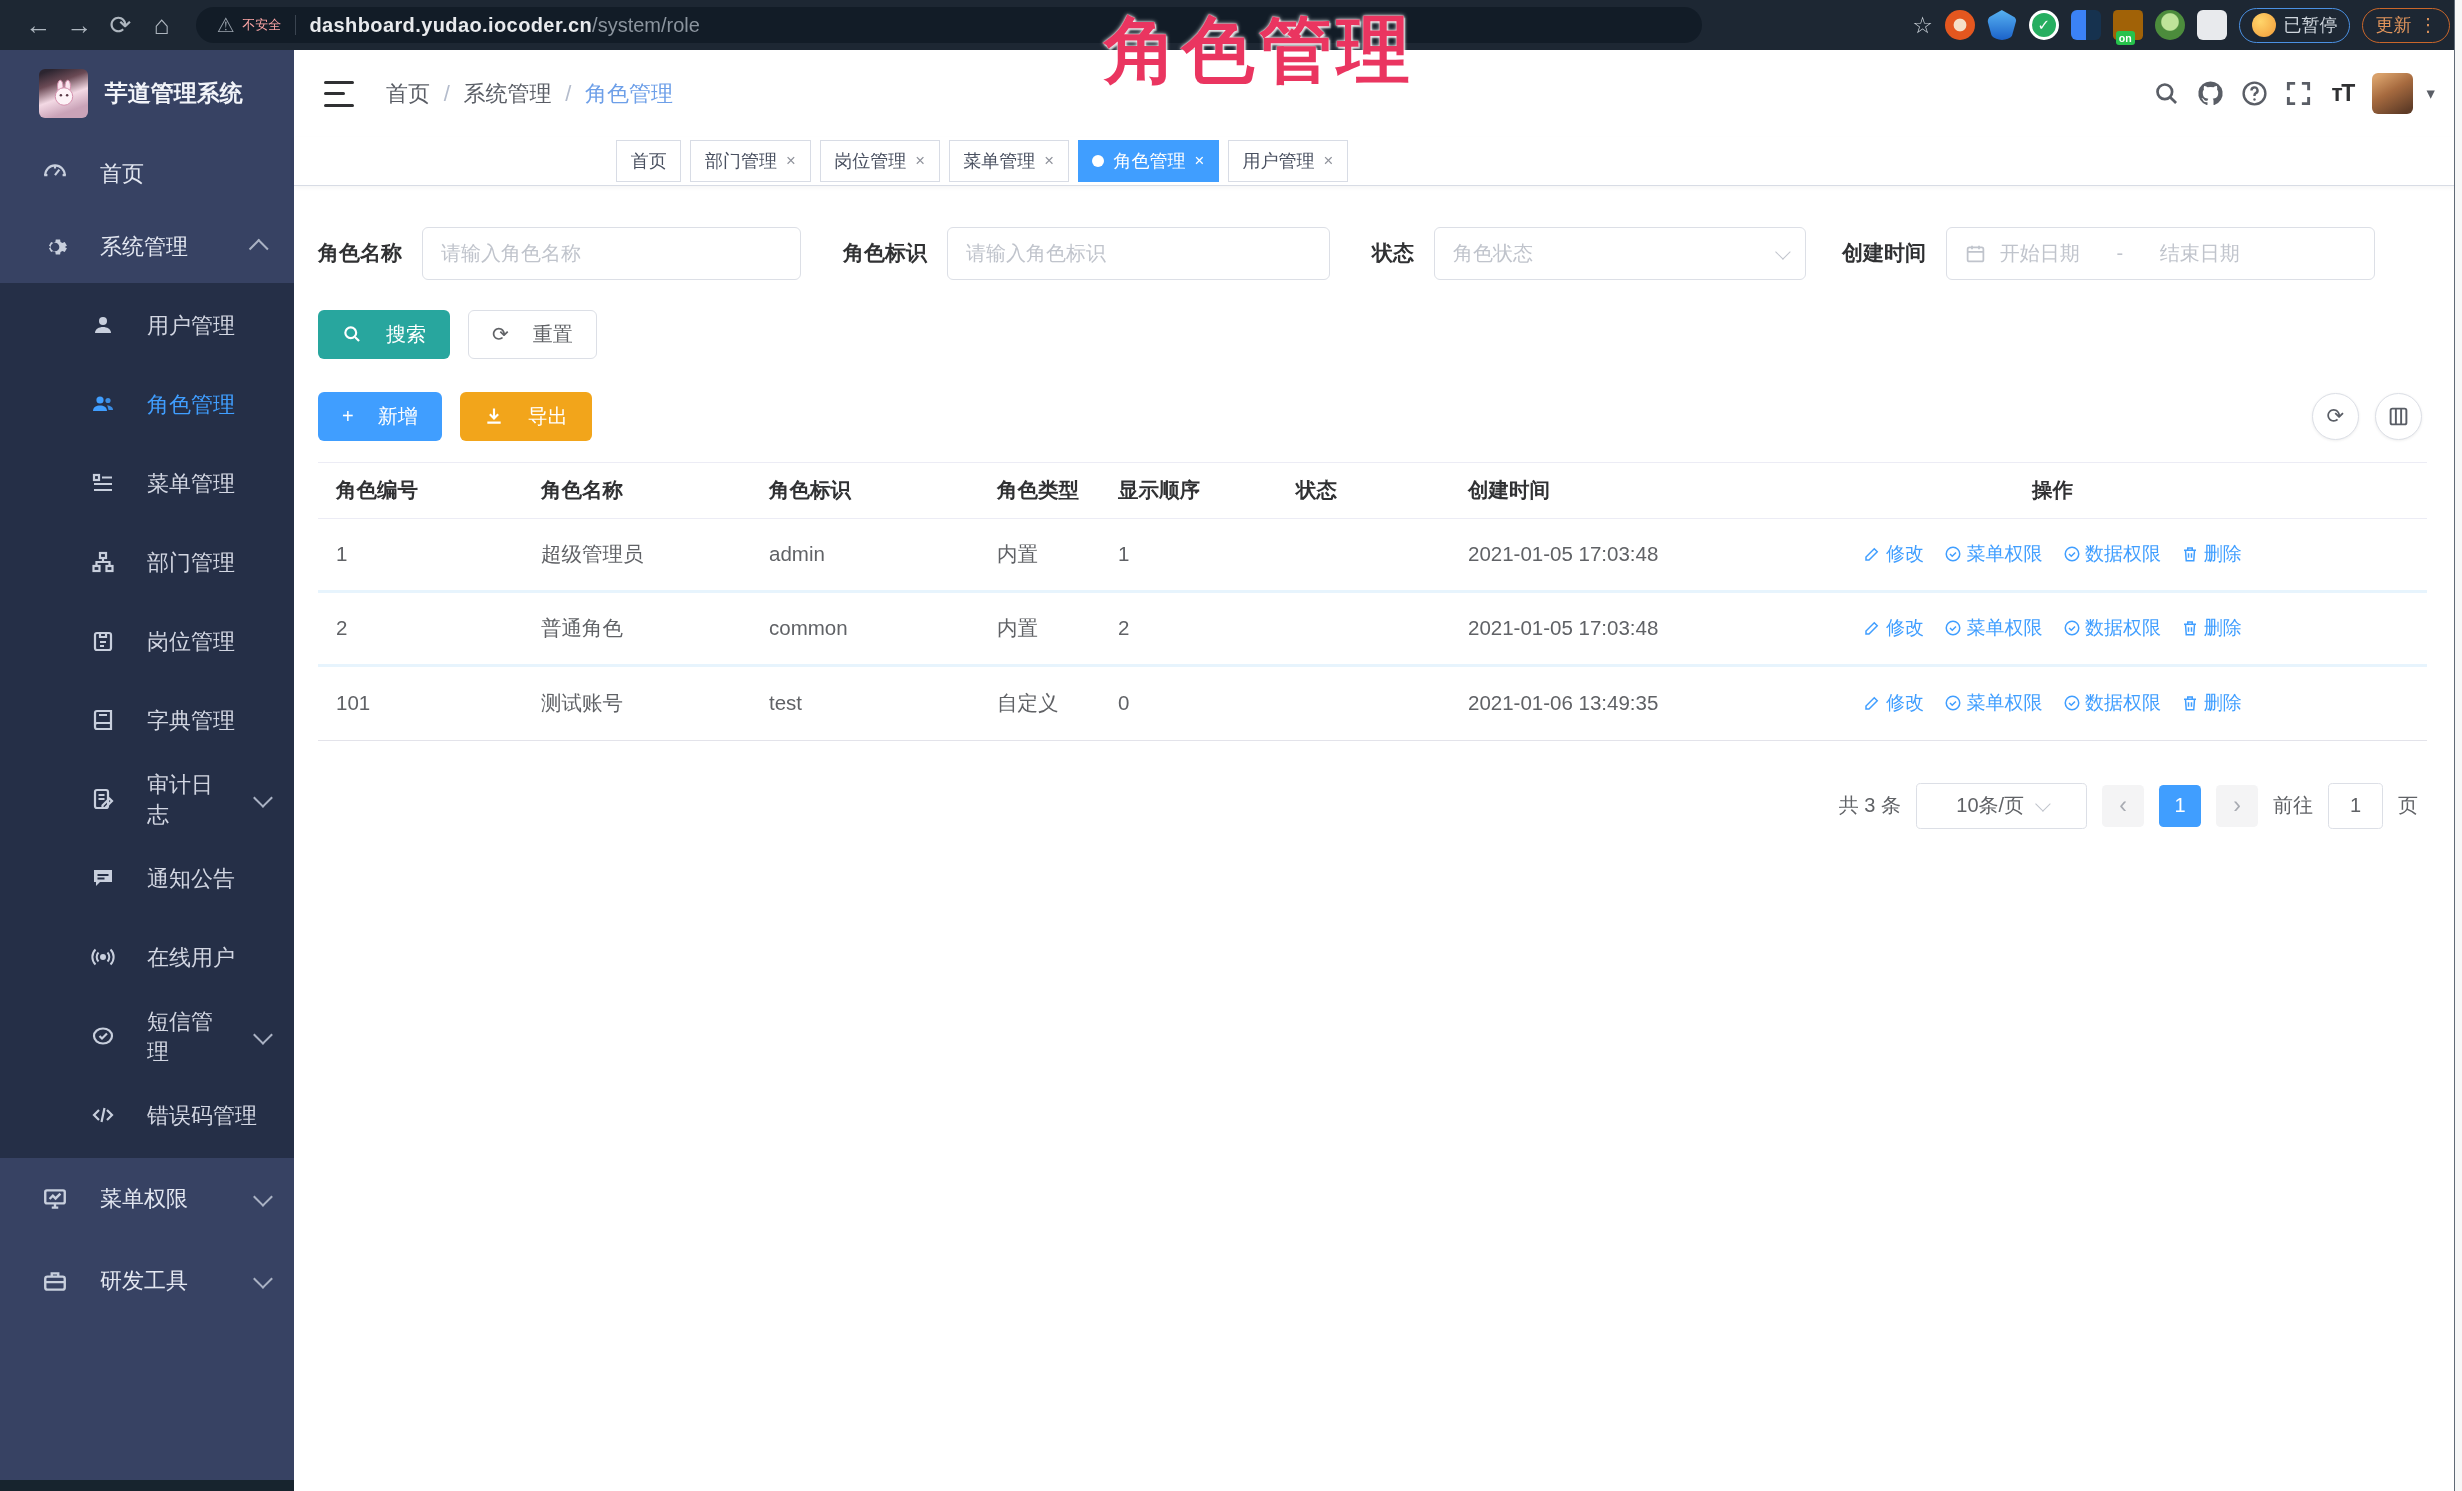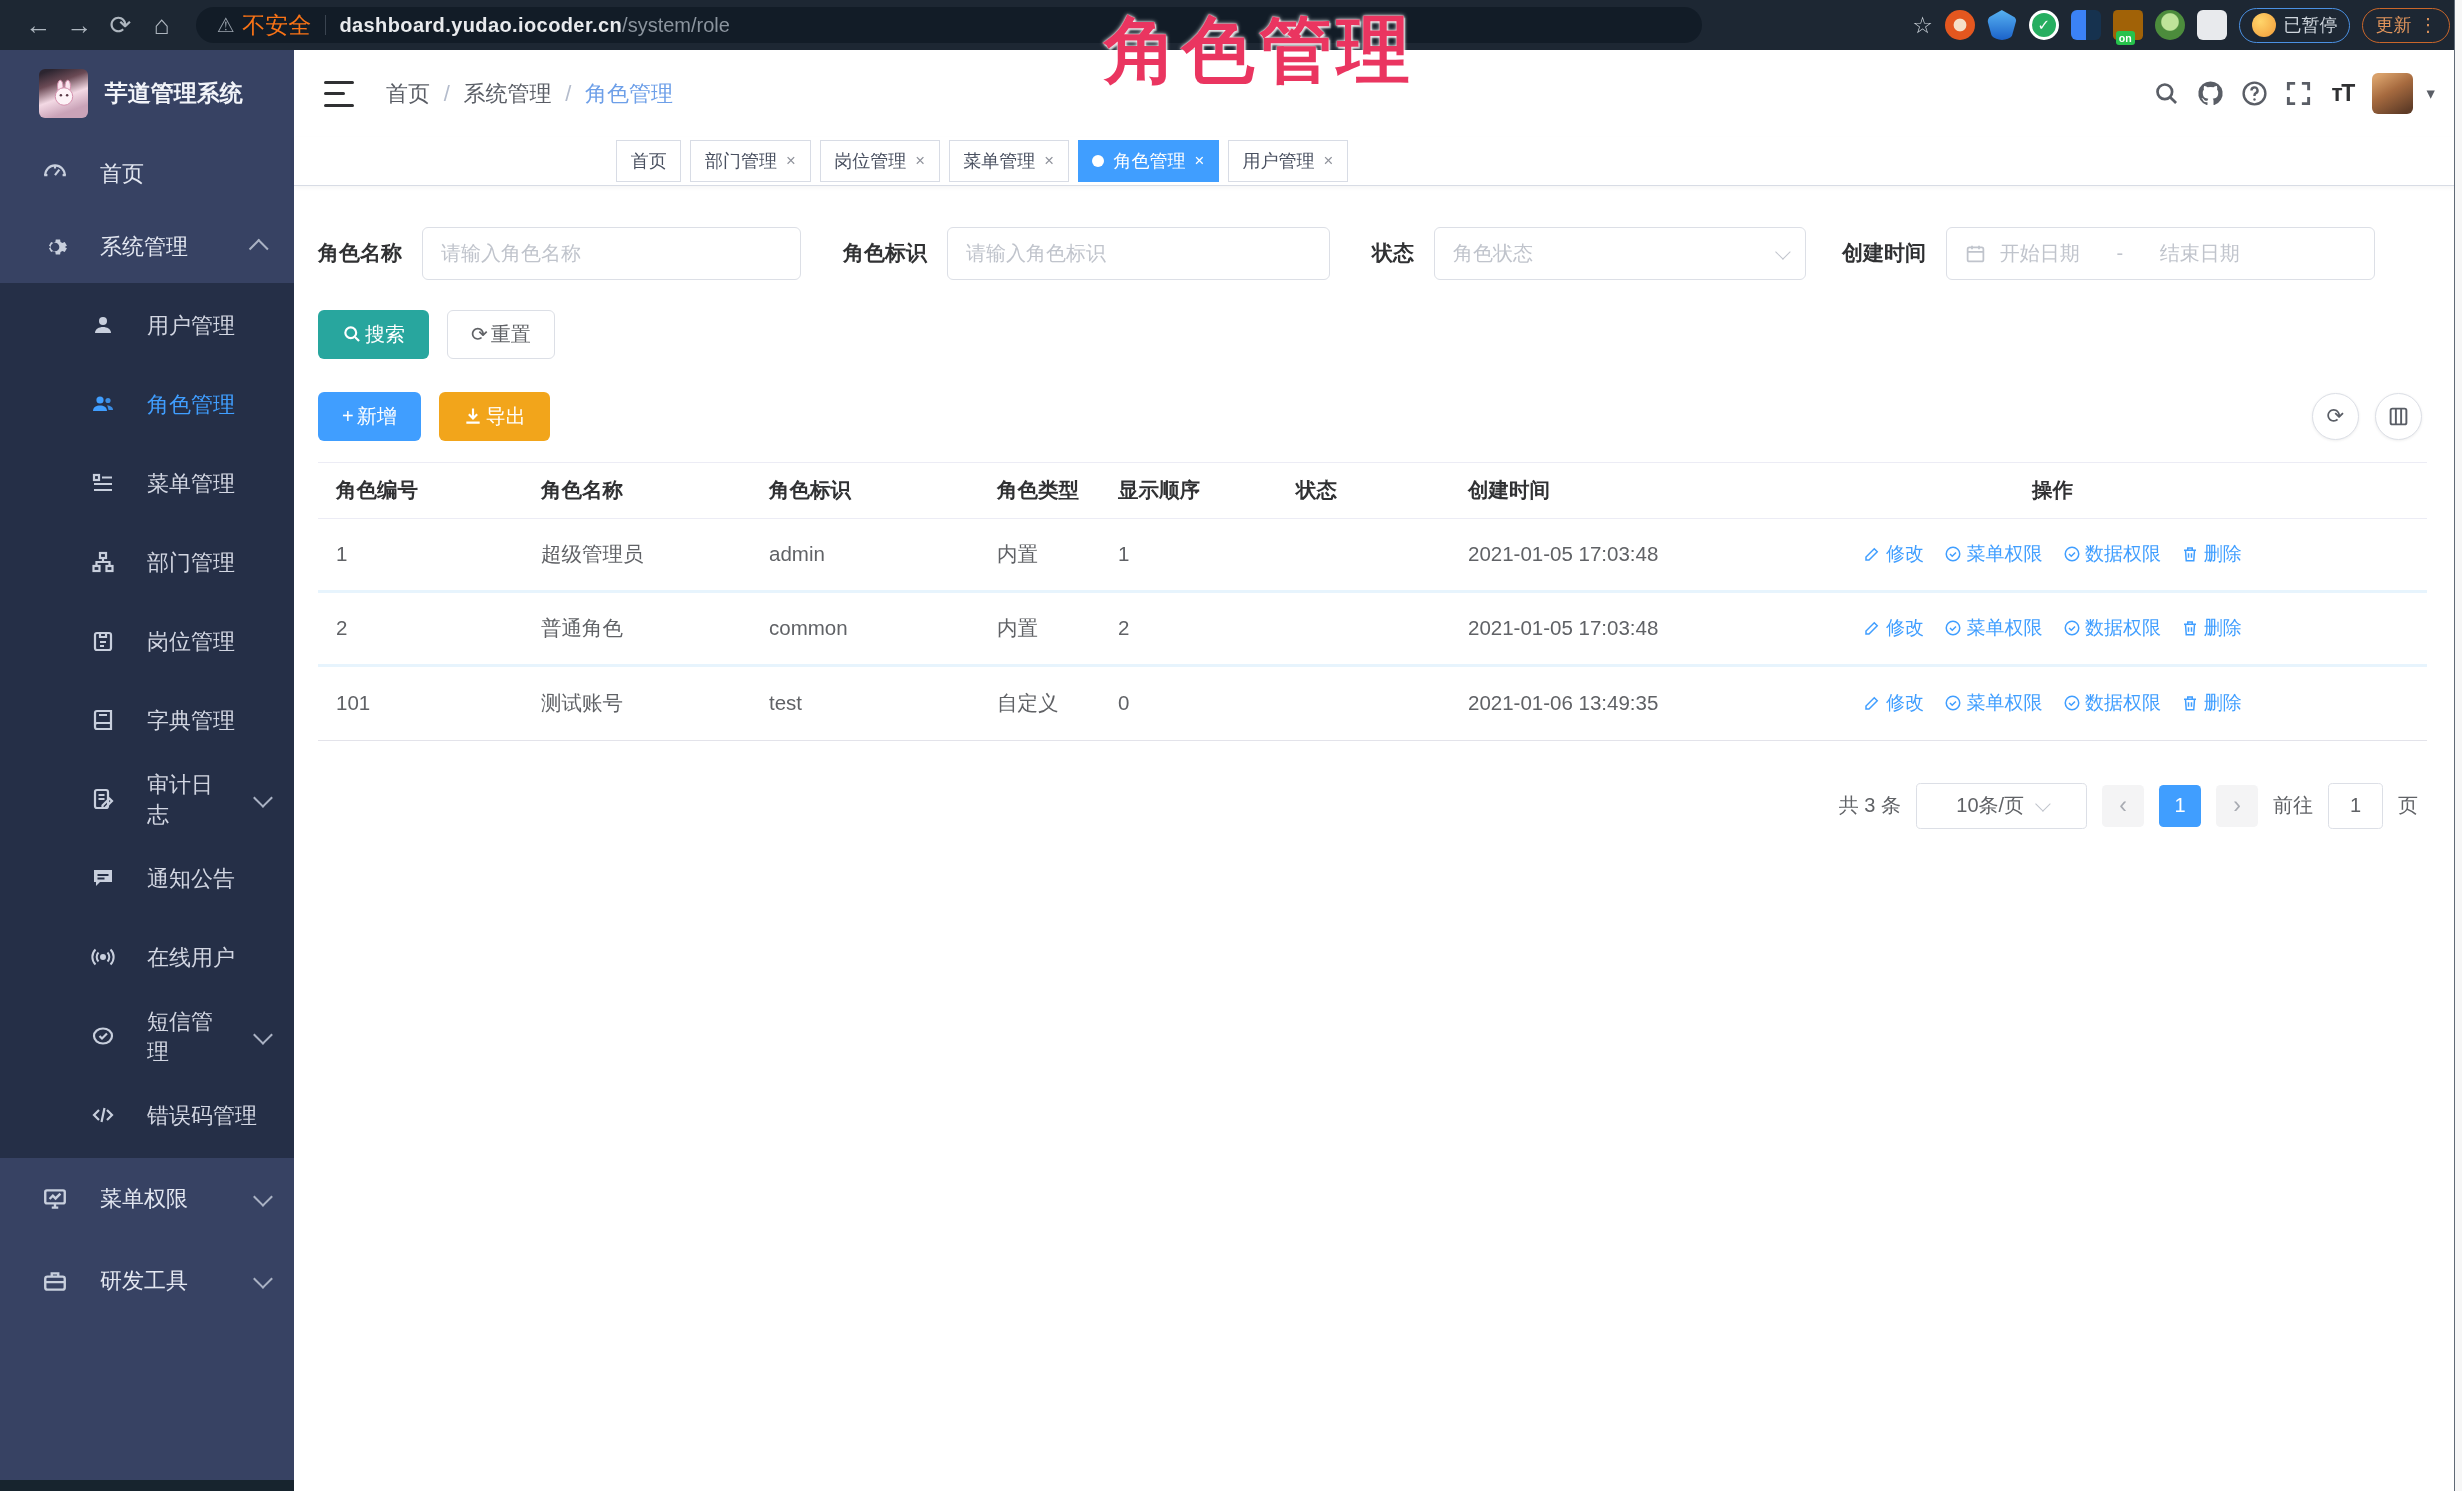--- a/index.html
+++ b/index.html
@@ -5,21 +5,21 @@
   * { margin:0; padding:0; box-sizing:border-box; }
   html,body { width:2462px; height:1492px; overflow:hidden; background:#fff;
     font-family:"Liberation Sans","DejaVu Sans",sans-serif; }
 
   
   .chrome { position:relative; height:50px; background:#1d2733; display:flex; align-items:center; padding:0 18px; }
   .chrome .navbtn { width:41px; text-align:center; font-size:26px; color:#aeb6bf; }
   .urlpill { margin-left:13.7px; height:36px; width:1506px; background:#121c27; border-radius:18px;
     display:flex; align-items:center; padding:0 21px; }
   .warn-ico { color:#9aa3ad; font-size:20px; margin-right:7.6px; }
-  .sec-label { color:#f97316; font-size:23px; }
+  .sec-label { color:#fca5a5; font-size:13px; }
   .url-div { width:0.8px; height:20px; background:#3a4450; margin:0 13.7px; }
   .url-domain { color:#e8eaed; font-size:20px; font-weight:bold; letter-spacing:0.4px; }
   .url-path { color:#8b949e; font-size:20px; }
   .chrome-right { position:absolute; right:12px; top:0; height:50px; display:flex; align-items:center; gap:12px; }
   .star { color:#cfd6dd; font-size:23px; }
   .ext { width:30px; height:30px; border-radius:50%; display:flex; align-items:center; justify-content:center;
      font-size:15px; color:#fff; font-weight:bold; }
   .pill { height:35px; border-radius:17.5px; display:flex; align-items:center; padding:0 12px; gap:7.6px; }
   .pill-paused { border:1.5px solid #4a90e2; }
   .pill-paused .face { width:24px; height:24px; border-radius:50%; background:radial-gradient(circle at 35% 35%,#ffd56b,#f29b38); }
@@ -86,21 +86,21 @@
   .finput { height:53px; border:0.8px solid #dcdfe6; border-radius:6px; background:#fff; display:flex; align-items:center; padding:0 18px; }
   .finput input { border:none; outline:none; width:100%; font-size:20px; color:#606266; background:transparent; font-family:inherit; }
   .finput input::placeholder { color:#c0c4cc; }
   .fselect { justify-content:space-between; cursor:pointer; }
   .ph { color:#c0c4cc; font-size:20px; }
   .sel-chev { width:10.6px; height:10.6px; border-right:1.5px solid #c0c4cc; border-bottom:1.5px solid #c0c4cc; transform:rotate(45deg) translateY(-2.3px); }
   .drange { gap:13.7px; }
   .cal-ico { color:#c0c4cc; flex:none; display:flex; }
 
   .btnrow { display:flex; align-items:center; gap:18px; margin-top:30px; }
-  .btn { height:49px; border-radius:6px; display:flex; align-items:center; justify-content:center; gap:3px;
+  .btn { height:49px; border-radius:6px; display:flex; align-items:center; justify-content:center; gap:24px;
     font-size:20px; padding:0 23px; cursor:pointer; border:0.8px solid transparent; }
   .btn-search { background:#28a69e; color:#fff; }
   .btn-reset { background:#fff; border-color:#dcdfe6; color:#606266; }
   .btn-add { background:#409EFF; color:#fff; }
   .btn-export { background:#f2a51b; color:#fff; }
   .bicon { font-size:20px; line-height:1; display:flex; }
   .toolrow { margin-top:33px; display:flex; align-items:center; }
   .tool-right { margin-left:auto; display:flex; gap:16.7px; margin-right:4.6px; }
   .circ { width:47px; height:47px; border-radius:50%; border:0.8px solid #dcdfe6; background:#fff; color:#5a5e66;
     display:flex; align-items:center; justify-content:center; font-size:21px; box-shadow:0 0.8px 3px rgba(0,0,0,.08); cursor:pointer; }

